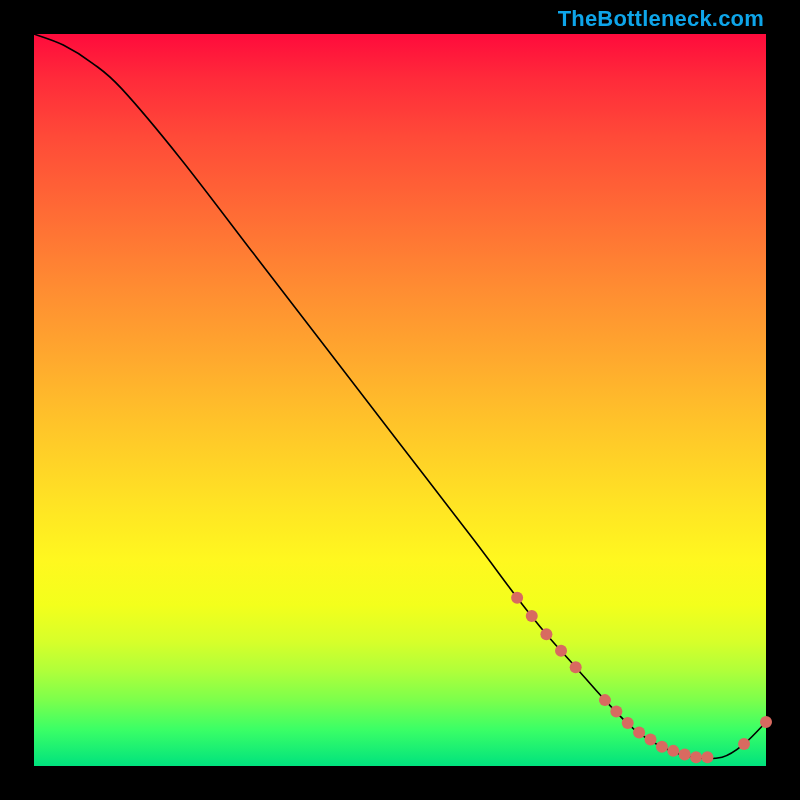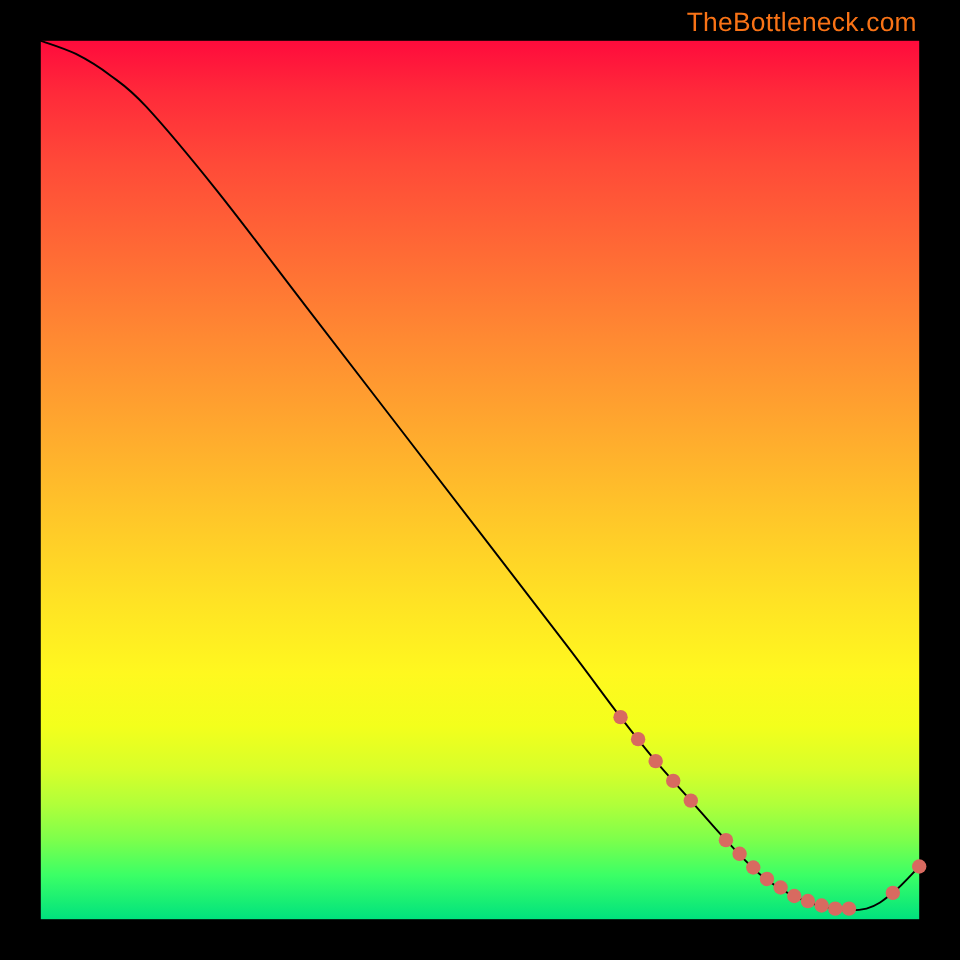--- a/index.html
+++ b/index.html
@@ -40,24 +40,24 @@
       #b0ff3a 87%,
       #7cff4c 91%,
       #3bff66 95%,
       #00e27e 100%
     );
   }
   .watermark {
     position: absolute;
     top: 6px;
     right: 36px;
-    color: #f97316;
+    color: #0ea5e9;
     font-size: 22px;
     letter-spacing: 0.2px;
-    font-weight: 400;
+    font-weight: 700;
     user-select: none;
   }
   svg.curve {
     position: absolute;
     left: 0;
     top: 0;
     width: 732px;
     height: 732px;
     overflow: visible;
   }

